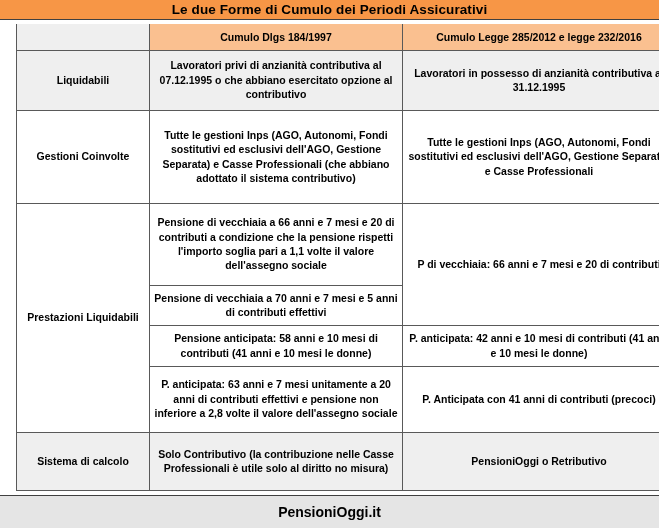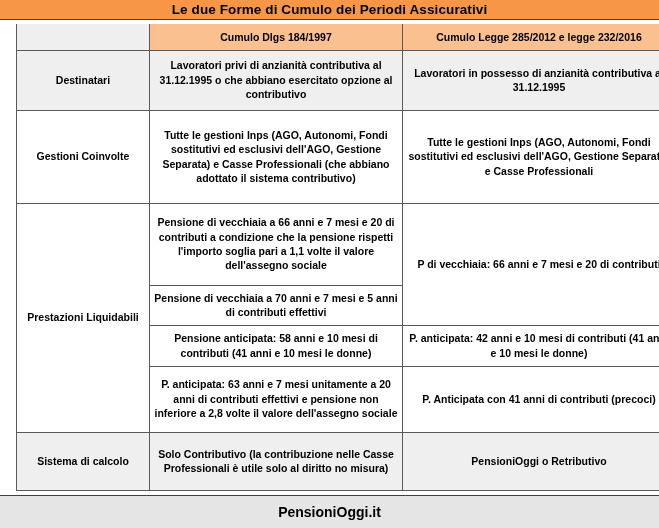--- a/index.html
+++ b/index.html
@@ -127,22 +127,22 @@
     </colgroup>
     <tbody>
 
       <tr>
         <td class="hdr-blank"></td>
         <td class="hdr-cell">Cumulo Dlgs 184/1997</td>
         <td class="hdr-cell">Cumulo Legge 285/2012 e legge 232/2016</td>
       </tr>
 
       <tr class="row-destinatari">
-        <td class="lbl bg-gray">Destinatari</td>
-        <td class="bg-gray">Lavoratori privi di anzianità contributiva al 31.12.1995 o che abbiano esercitato opzione al contributivo</td>
+        <td class="lbl bg-gray">Liquidabili</td>
+        <td class="bg-gray">Lavoratori privi di anzianità contributiva al 07.12.1995 o che abbiano esercitato opzione al contributivo</td>
         <td class="bg-gray">Lavoratori in possesso di anzianità contributiva al 31.12.1995</td>
       </tr>
 
       <tr class="row-gestioni">
         <td class="lbl bg-white">Gestioni Coinvolte</td>
         <td class="bg-white">Tutte le gestioni Inps (AGO, Autonomi, Fondi sostitutivi ed esclusivi dell'AGO, Gestione Separata) e Casse Professionali (che abbiano adottato il sistema contributivo)</td>
         <td class="bg-white">Tutte le gestioni Inps (AGO, Autonomi, Fondi sostitutivi ed esclusivi dell'AGO, Gestione Separata) e Casse Professionali</td>
       </tr>
 
       <tr>

